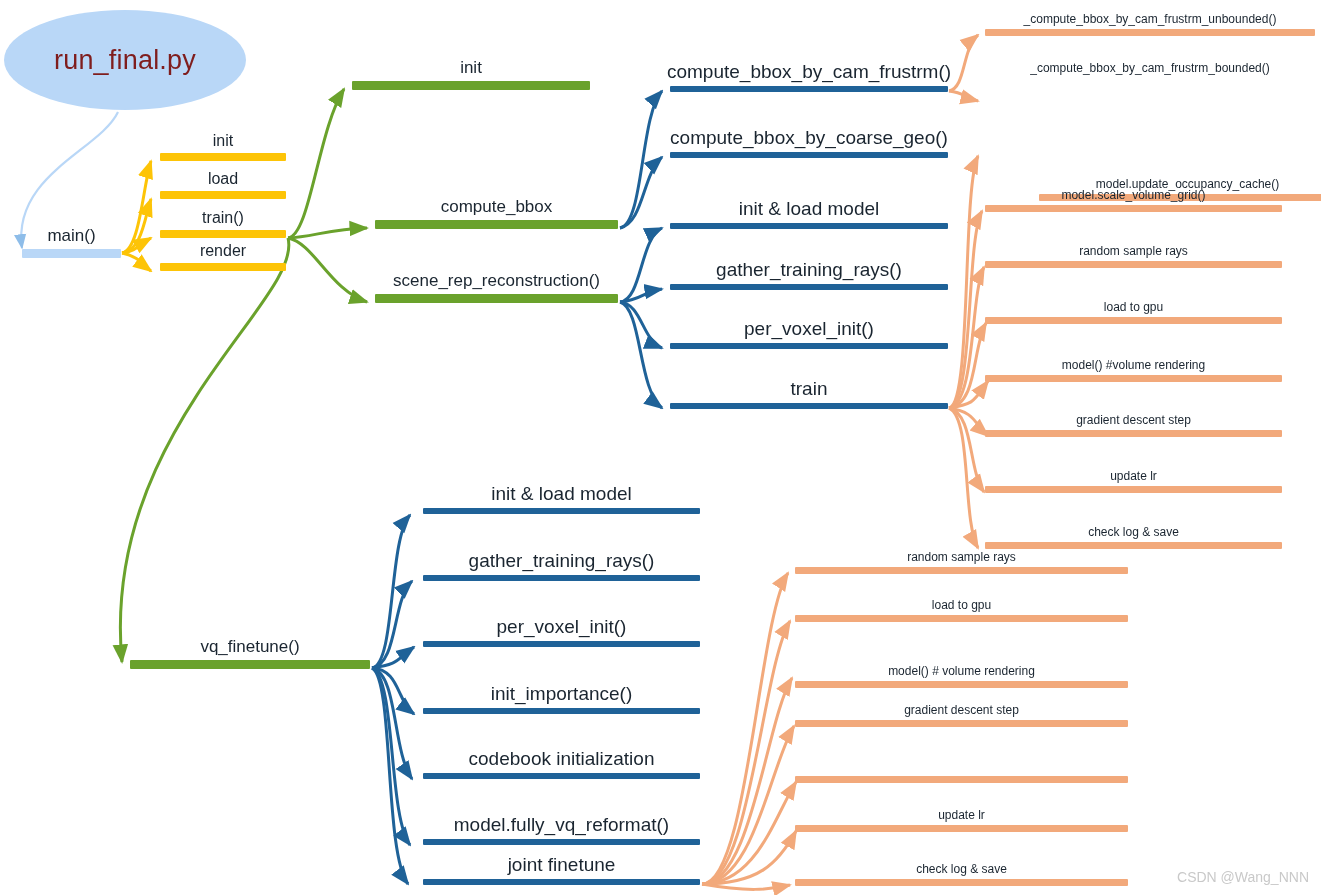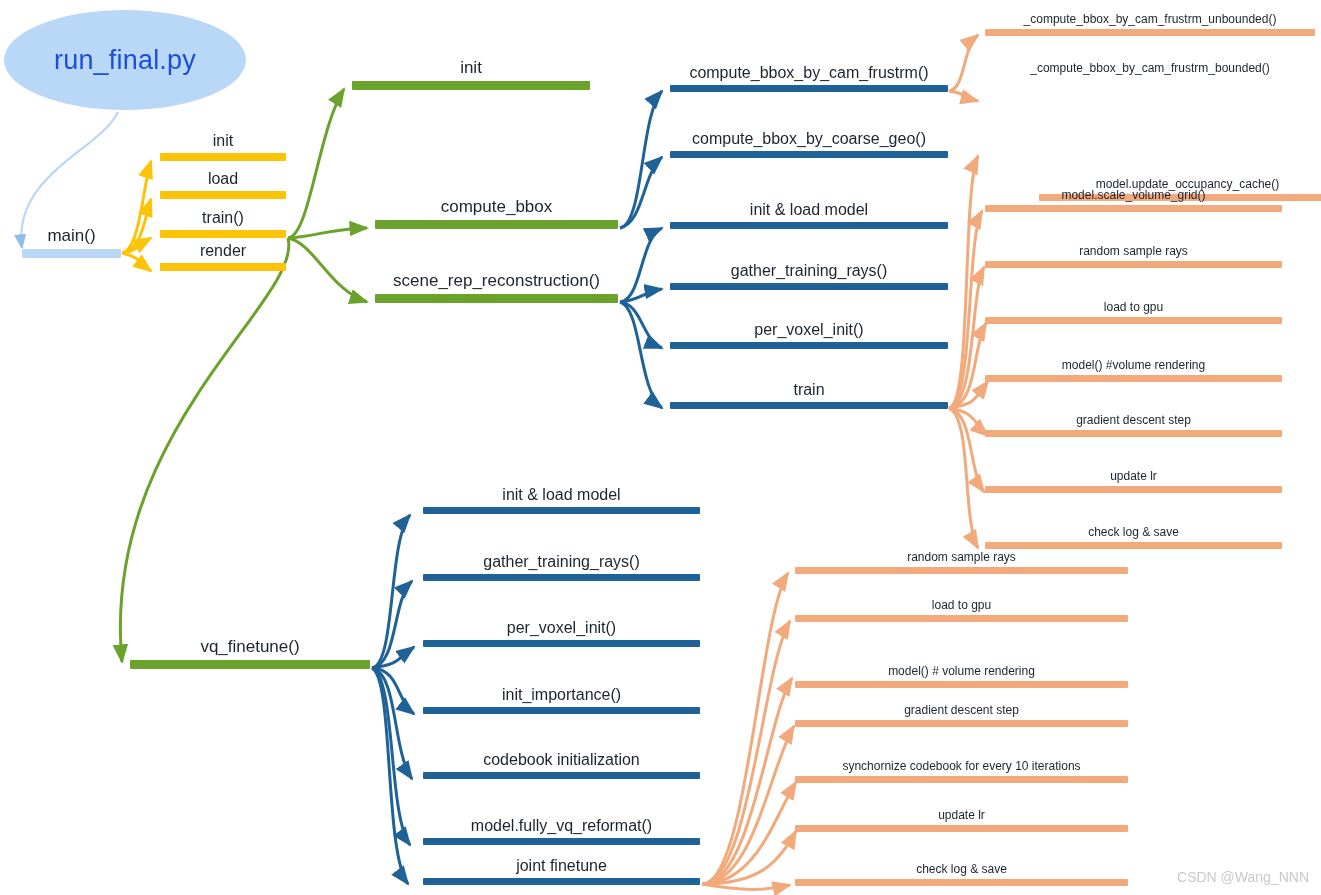--- a/index.html
+++ b/index.html
@@ -25,21 +25,21 @@
   
   .root-ellipse{
     position:absolute;
     display:flex;
     align-items:center;
     justify-content:center;
     border-radius:50%;
     background:#b9d7f7;
   }
   .root-ellipse .root-label{
-    color:#1d4ed8;
+    color:#7f1d1d;
     font-size:27px;
     letter-spacing:0.2px;
     white-space:nowrap;
   }
   
   .node{
     position:absolute;
     display:flex;
     flex-direction:column;
     justify-content:flex-end;
@@ -59,21 +59,21 @@
   
   .lvl-main .node-label{font-size:17px;}
   .lvl-main .node-bar{height:9px;background:#b9d7f7;}
 
   .lvl-yellow .node-label{font-size:16px;}
   .lvl-yellow .node-bar{height:8px;background:#fdc407;}
 
   .lvl-green .node-label{font-size:17px;}
   .lvl-green .node-bar{height:9px;background:#6aa22c;}
 
-  .lvl-blue .node-label{font-size:16px;}
+  .lvl-blue .node-label{font-size:19px;}
   .lvl-blue .node-bar{height:7px;background:#1f6298;}
 
   .lvl-orange .node-label{font-size:12px;}
   .lvl-orange .node-bar{height:7px;background:#f2a97b;}
 
   
   .watermark{
     position:absolute;
     right:12px;
     bottom:10px;
@@ -324,21 +324,20 @@
   </div>
   <div class="node lvl-orange" style="left:795px; top:649px; width:333px; height:30px;margin-top:9px;">
     <span class="node-label">model() # volume rendering</span>
     <span class="node-bar"></span>
   </div>
   <div class="node lvl-orange" style="left:795px; top:697px; width:333px; height:30px;">
     <span class="node-label">gradient descent step</span>
     <span class="node-bar"></span>
   </div>
   <div class="node lvl-orange" style="left:795px; top:753px; width:333px; height:30px;">
-    <span class="node-label">synchornize codebook for every 10 iterations</span>
     <span class="node-bar"></span>
   </div>
   <div class="node lvl-orange" style="left:795px; top:802px; width:333px; height:30px;">
     <span class="node-label">update lr</span>
     <span class="node-bar"></span>
   </div>
   <div class="node lvl-orange" style="left:795px; top:856px; width:333px; height:30px;">
     <span class="node-label">check log &amp; save</span>
     <span class="node-bar"></span>
   </div>

